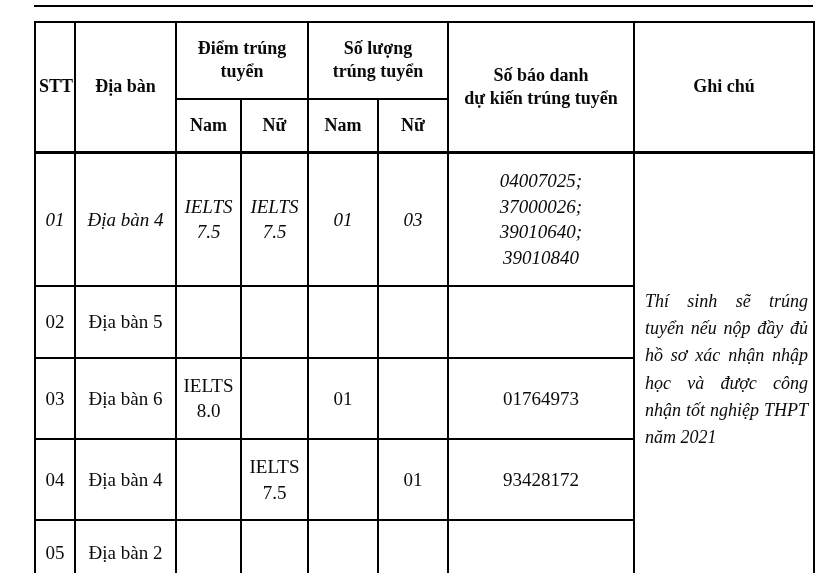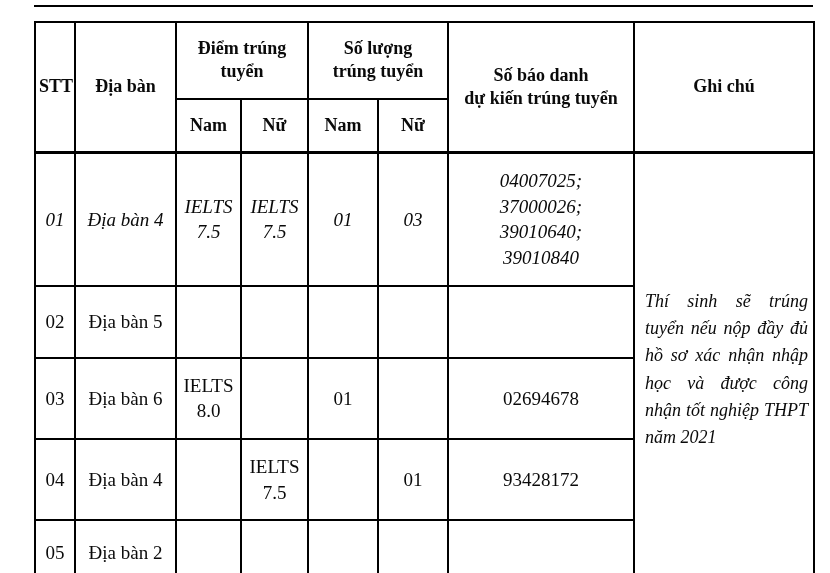--- a/index.html
+++ b/index.html
@@ -146,21 +146,21 @@
       <td></td>
     </tr>
 
     <tr class="row-3">
       <td>03</td>
       <td>Địa bàn 6</td>
       <td>IELTS 8.0</td>
       <td></td>
       <td>01</td>
       <td></td>
-      <td>02694678</td>
+      <td>01764973</td>
     </tr>
 
     <tr class="row-4">
       <td>04</td>
       <td>Địa bàn 4</td>
       <td></td>
       <td>IELTS 7.5</td>
       <td></td>
       <td>01</td>
       <td>93428172</td>

